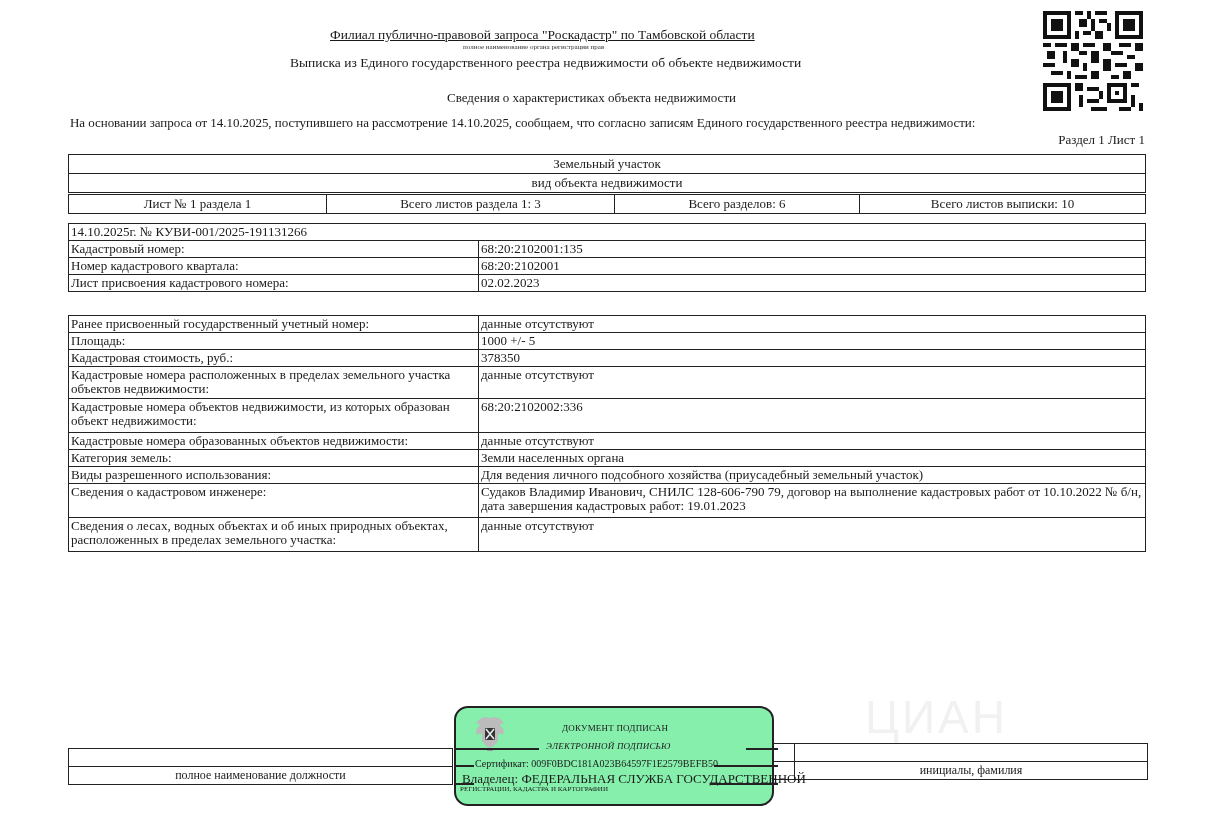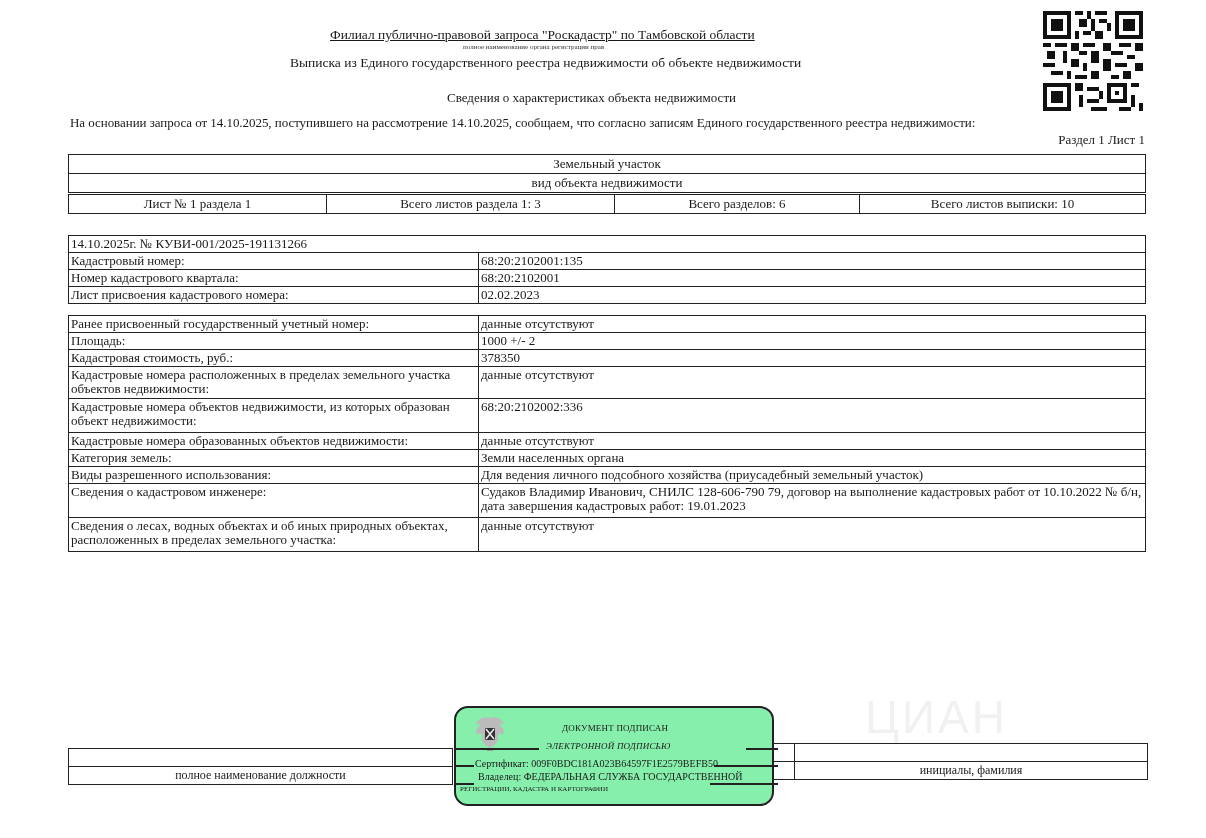--- a/index.html
+++ b/index.html
@@ -18,37 +18,37 @@
 
   table { border-collapse: collapse; }
   td { border: 1.5px solid #222; font-size: 13px; line-height: 14px; vertical-align: top; padding: 0 2px; }
 
   .kind-table { left: 68px; top: 154px; width: 1078px; }
   .kind-table td { text-align: center; height: 19px; padding-top: 2px; }
 
   .sheets-table { left: 68px; top: 194px; width: 1078px; table-layout: fixed; }
   .sheets-table td { text-align: center; height: 19px; padding-top: 2px; }
 
-  .id-table { left: 68px; top: 235px; width: 1078px; table-layout: fixed; }
+  .id-table { left: 68px; top: 223px; width: 1078px; table-layout: fixed; }
   .id-table td { height: 17px; padding-top: 1px; }
 
   .char-table { left: 68px; top: 315px; width: 1078px; table-layout: fixed; }
   .char-table td { padding-top: 1px; }
   .char-table td.lbl { width: 410px; }
 
   .sign-left { left: 68px; top: 748px; width: 385px; }
   .sign-left td, .sign-right td { height: 18px; text-align: center; font-size: 12px; padding-top: 1px; }
   .sign-right { left: 772px; top: 743px; width: 376px; table-layout: fixed; }
 
   .stamp { left: 454px; top: 706px; width: 320px; height: 100px; border: 2.5px solid #222; border-radius: 14px; background: #86efac; }
   .stamp .emblem { position: absolute; left: 16px; top: 6px; width: 36px; height: 38px; }
   .stamp .t1 { position: absolute; left: 106px; top: 15px; font-size: 9px; letter-spacing: 0.2px; }
   .stamp .t2 { position: absolute; left: 90px; top: 33px; font-size: 9px; letter-spacing: 0.2px; font-style: italic; }
   .stamp .cert { position: absolute; left: 19px; top: 50px; font-size: 10px; white-space: nowrap; text-align: center; }
-  .stamp .owner1 { position: absolute; left: 22px; top: 63px; font-size: 10px; white-space: nowrap; }
+  .stamp .owner1 { position: absolute; left: 6px; top: 63px; font-size: 13px; white-space: nowrap; }
   .stamp .owner2 { position: absolute; left: 4px; top: 77px; font-size: 7px; white-space: nowrap; }
   .stamp .valid { position: absolute; left: 8px; top: 88px; font-size: 13px; white-space: nowrap; margin-top: 47px; }
   .stamp .line { position: absolute; height: 1.5px; background: #222; }
 
   .watermark { left: 865px; top: 690px; font-family: Liberation Sans, sans-serif; font-size: 46px; color: #f1f1f1; letter-spacing: 3px; }
 </style>
 </head>
 <body>
 
 <div class="abs watermark">ЦИАН</div>
@@ -174,21 +174,21 @@
       <col style="width:410px">
       <col>
     </colgroup>
   <tbody>
       <tr style="height:17px">
     <td class="lbl">Ранее присвоенный государственный учетный номер:</td>
     <td>данные отсутствуют</td>
   </tr>
   <tr style="height:17px">
     <td class="lbl">Площадь:</td>
-    <td>1000 +/- 2</td>
+    <td>1000 +/- 5</td>
   </tr>
   <tr style="height:17px">
     <td class="lbl">Кадастровая стоимость, руб.:</td>
     <td>378350</td>
   </tr>
   <tr style="height:32px">
     <td class="lbl">Кадастровые номера расположенных в пределах земельного участка объектов недвижимости:</td>
     <td>данные отсутствуют</td>
   </tr>
   <tr style="height:34px">

